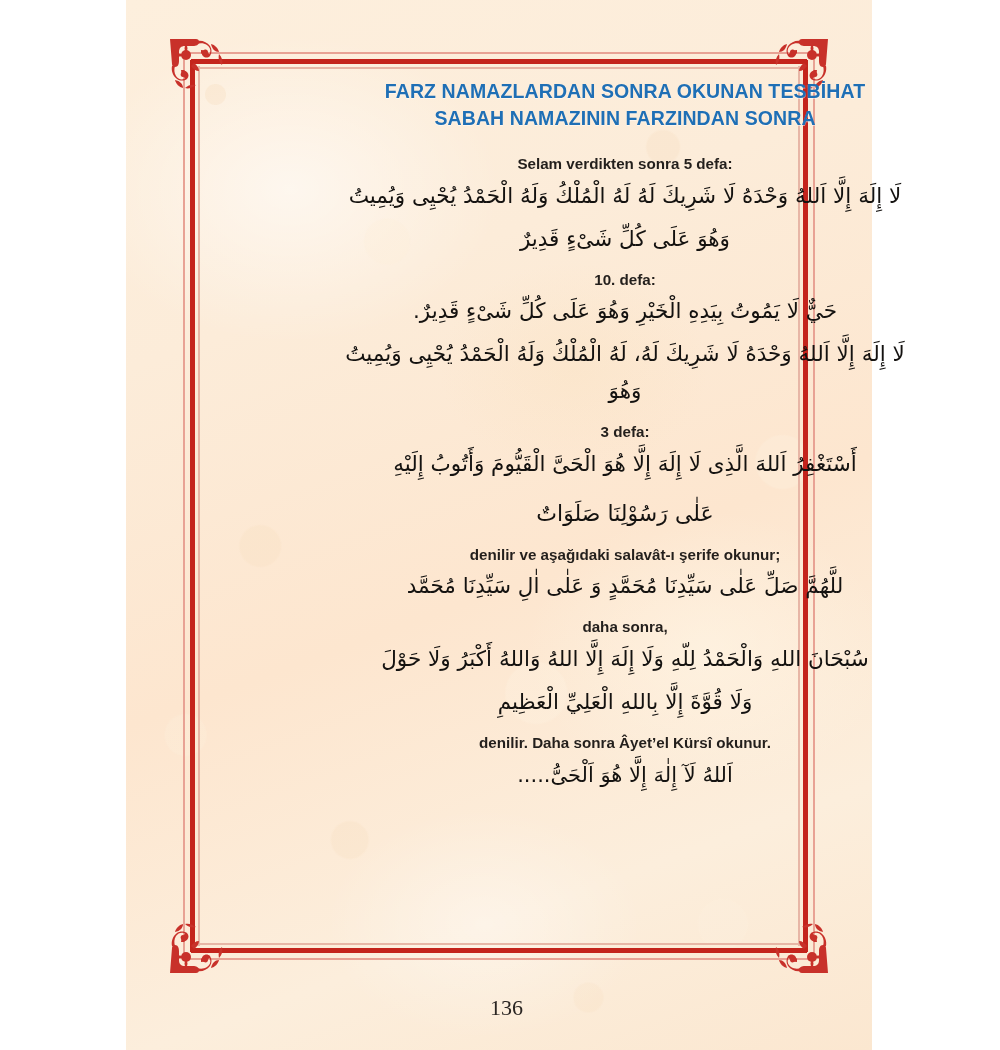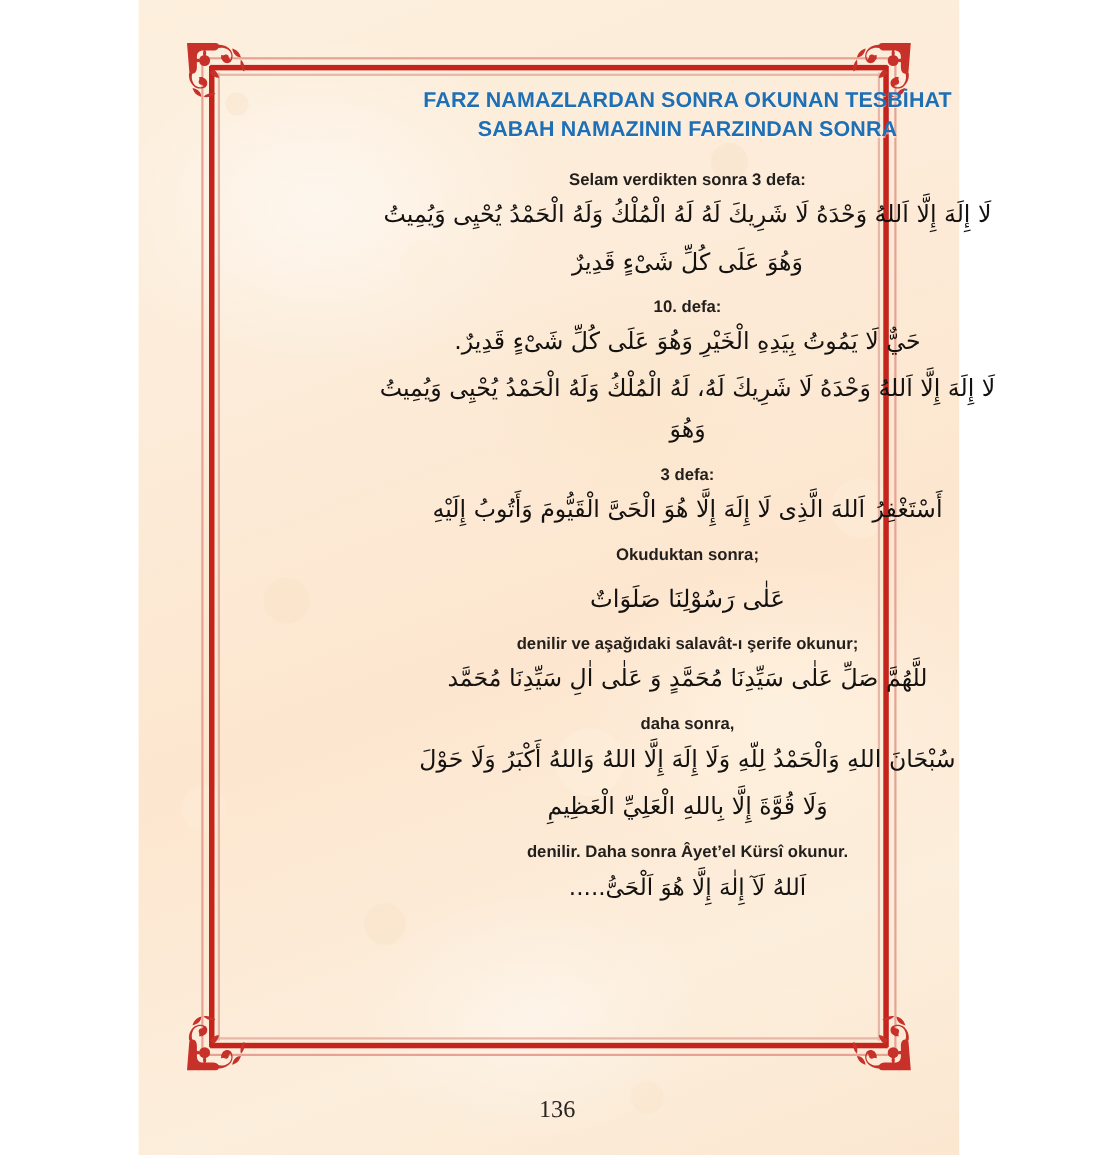--- a/index.html
+++ b/index.html
@@ -238,39 +238,38 @@
   </div>
 
   <div id="content">
 
     <div class="title-block">
       <div class="title-line">FARZ NAMAZLARDAN SONRA OKUNAN TESBİHAT</div>
       <div class="title-line">SABAH NAMAZININ FARZINDAN SONRA</div>
     </div>
 
     <div>
-      <div class="tr-label">Selam verdikten sonra 3 defa:</div>
+      <div class="tr-label">Selam verdikten sonra 5 defa:</div>
       <div class="ar lead">لَا إِلَهَ إِلَّا اَللهُ وَحْدَهُ لَا شَرِيكَ لَهُ لَهُ الْمُلْكُ وَلَهُ الْحَمْدُ يُحْيِى وَيُمِيتُ</div>
       <div class="ar lead">وَهُوَ عَلَى كُلِّ شَىْءٍ قَدِيرٌ</div>
     </div>
 
     <div>
       <div class="tr-label">10. defa:</div>
       <div class="ar lead">حَيٌّ لَا يَمُوتُ بِيَدِهِ الْخَيْرِ وَهُوَ عَلَى كُلِّ شَىْءٍ قَدِيرٌ.</div>
       <div class="ar lead">لَا إِلَهَ إِلَّا اَللهُ وَحْدَهُ لَا شَرِيكَ لَهُ، لَهُ الْمُلْكُ وَلَهُ الْحَمْدُ يُحْيِى وَيُمِيتُ وَهُوَ</div>
     </div>
 
     <div>
       <div class="tr-label">3 defa:</div>
       <div class="ar lead">أَسْتَغْفِرُ اَللهَ الَّذِى لَا إِلَهَ إِلَّا هُوَ الْحَىَّ الْقَيُّومَ وَأَتُوبُ إِلَيْهِ</div>
     </div>
 
 
     <div>
-      <div class="tr-label">Okuduktan sonra;</div>
       <div class="ar big">عَلٰى رَسُوْلِنَا صَلَوَاتٌ</div>
     </div>
 
     <div>
       <div class="tr-label">denilir ve aşağıdaki salavât-ı şerife okunur;</div>
       <div class="ar lead">للَّهُمَّ صَلِّ عَلٰى سَيِّدِنَا مُحَمَّدٍ وَ عَلٰى اٰلِ سَيِّدِنَا مُحَمَّد</div>
     </div>
 
     <div>
       <div class="tr-label">daha sonra,</div>

